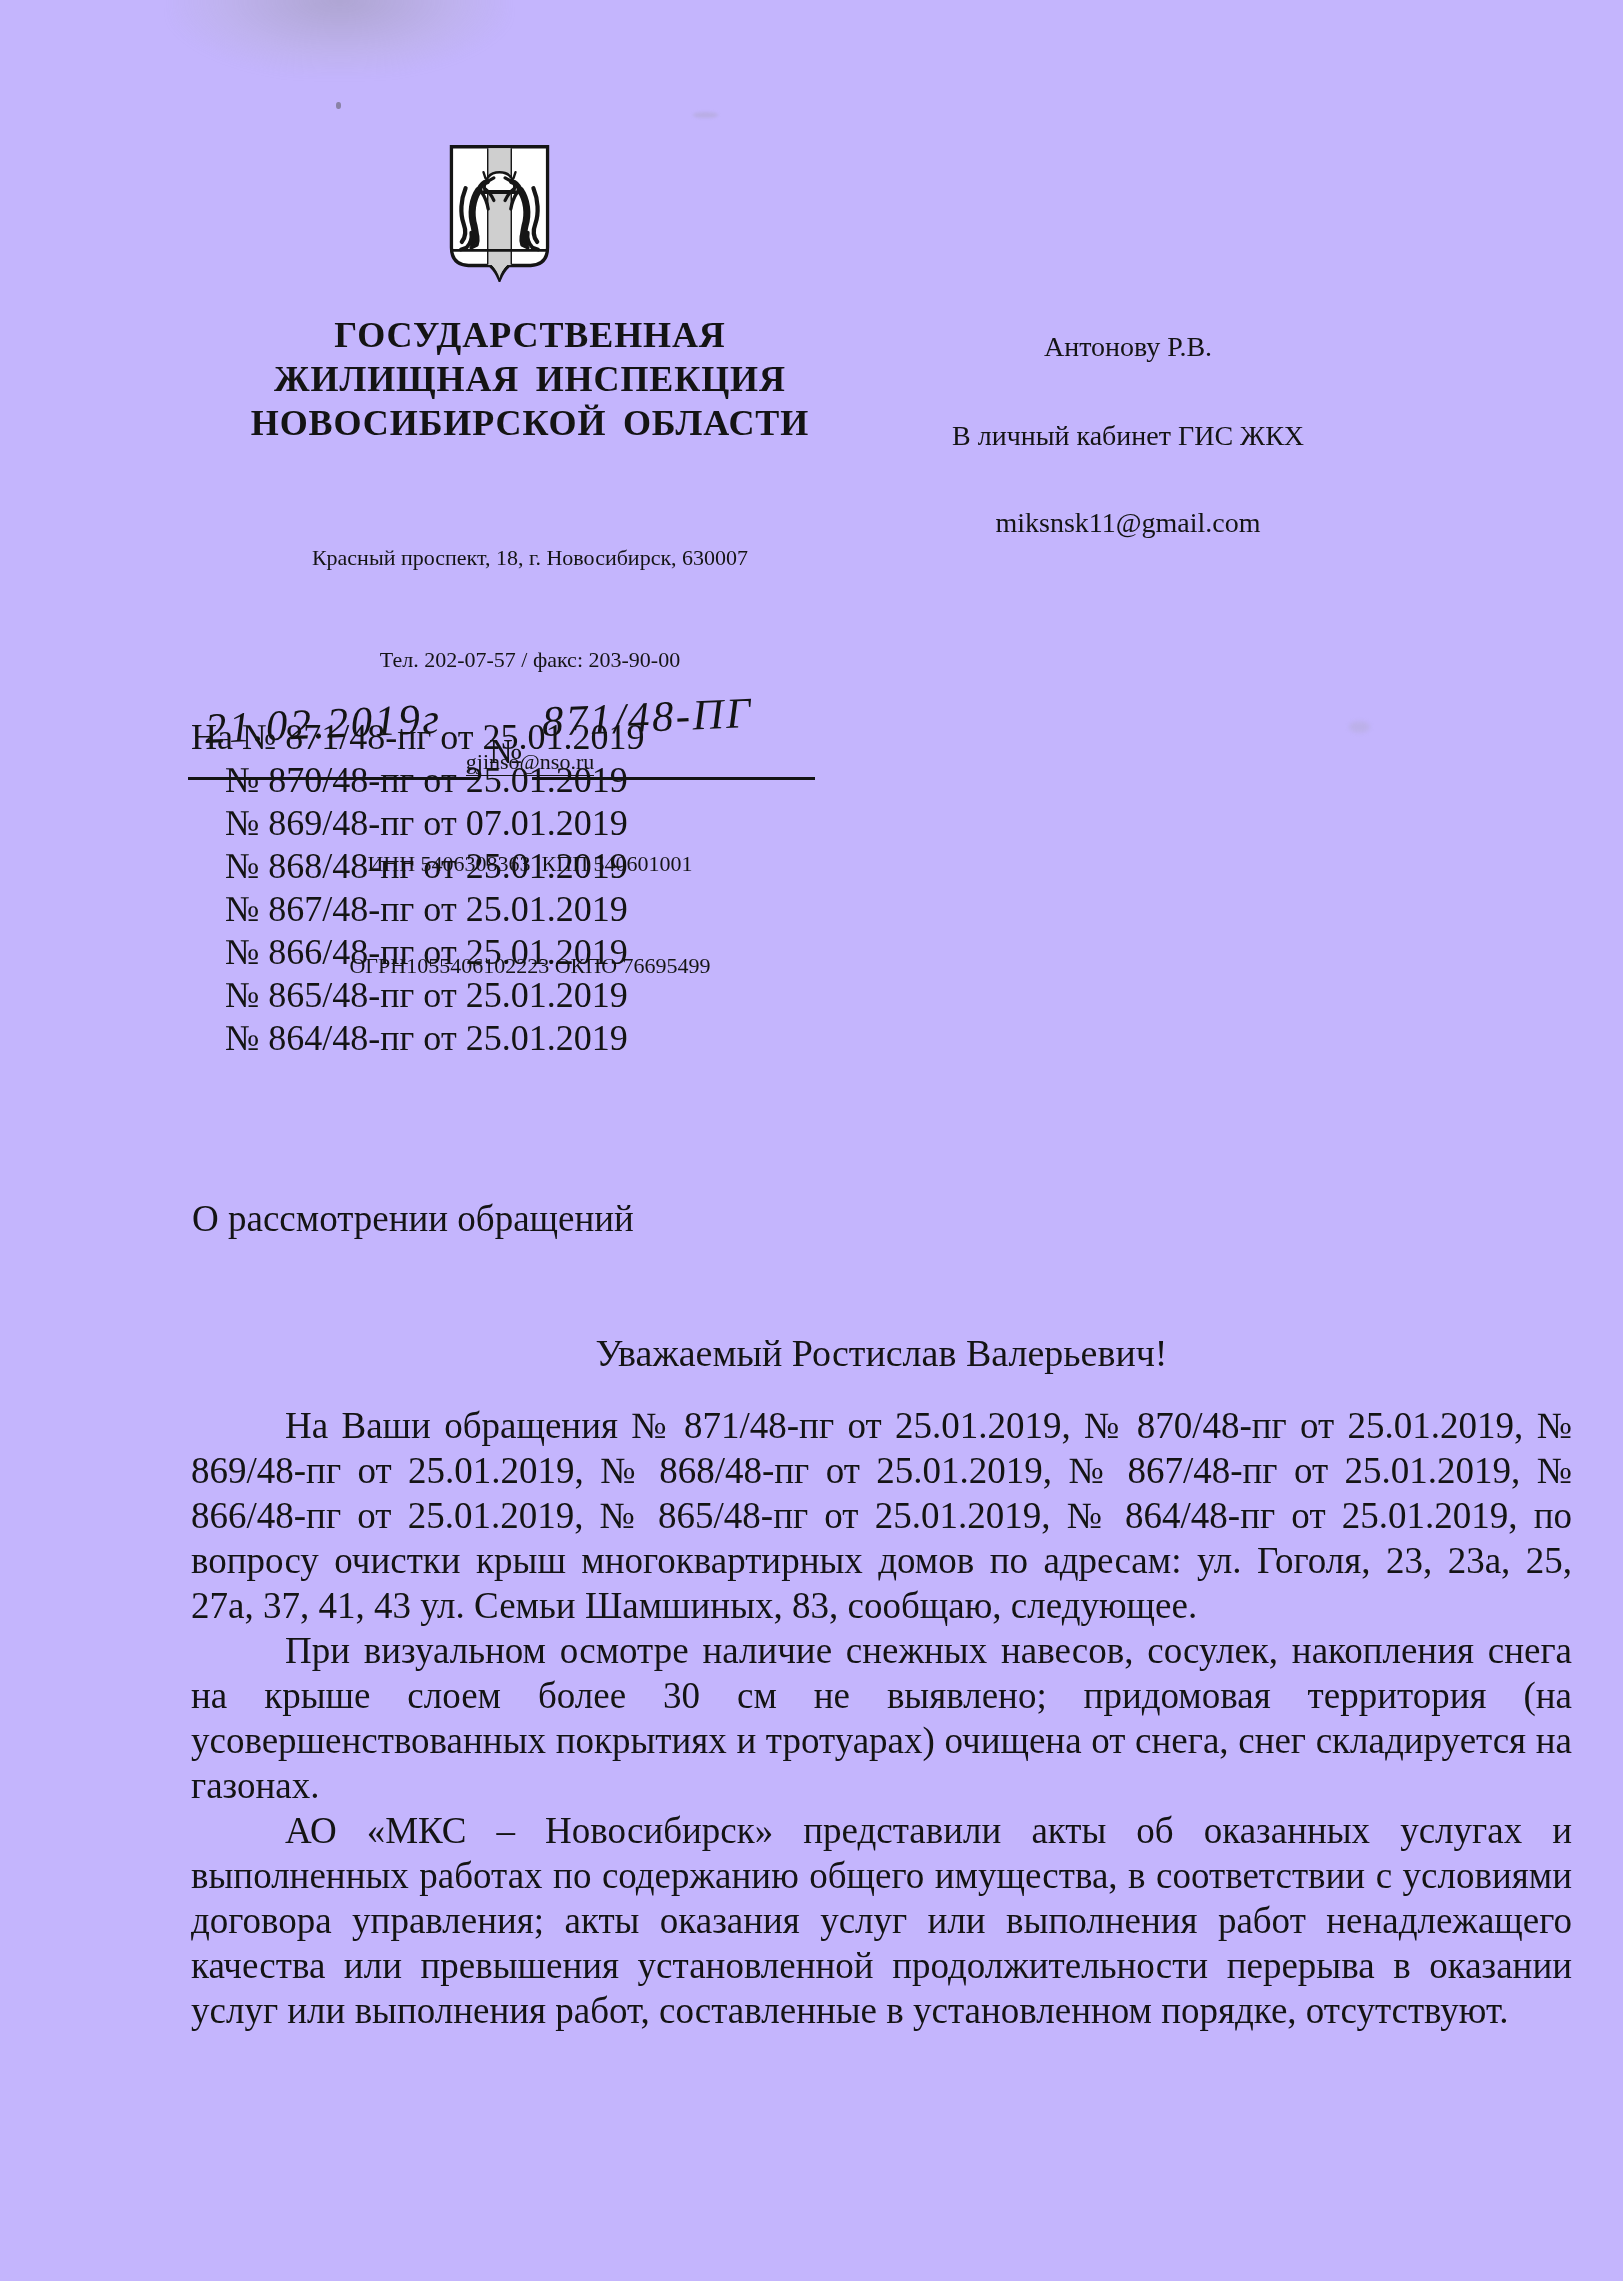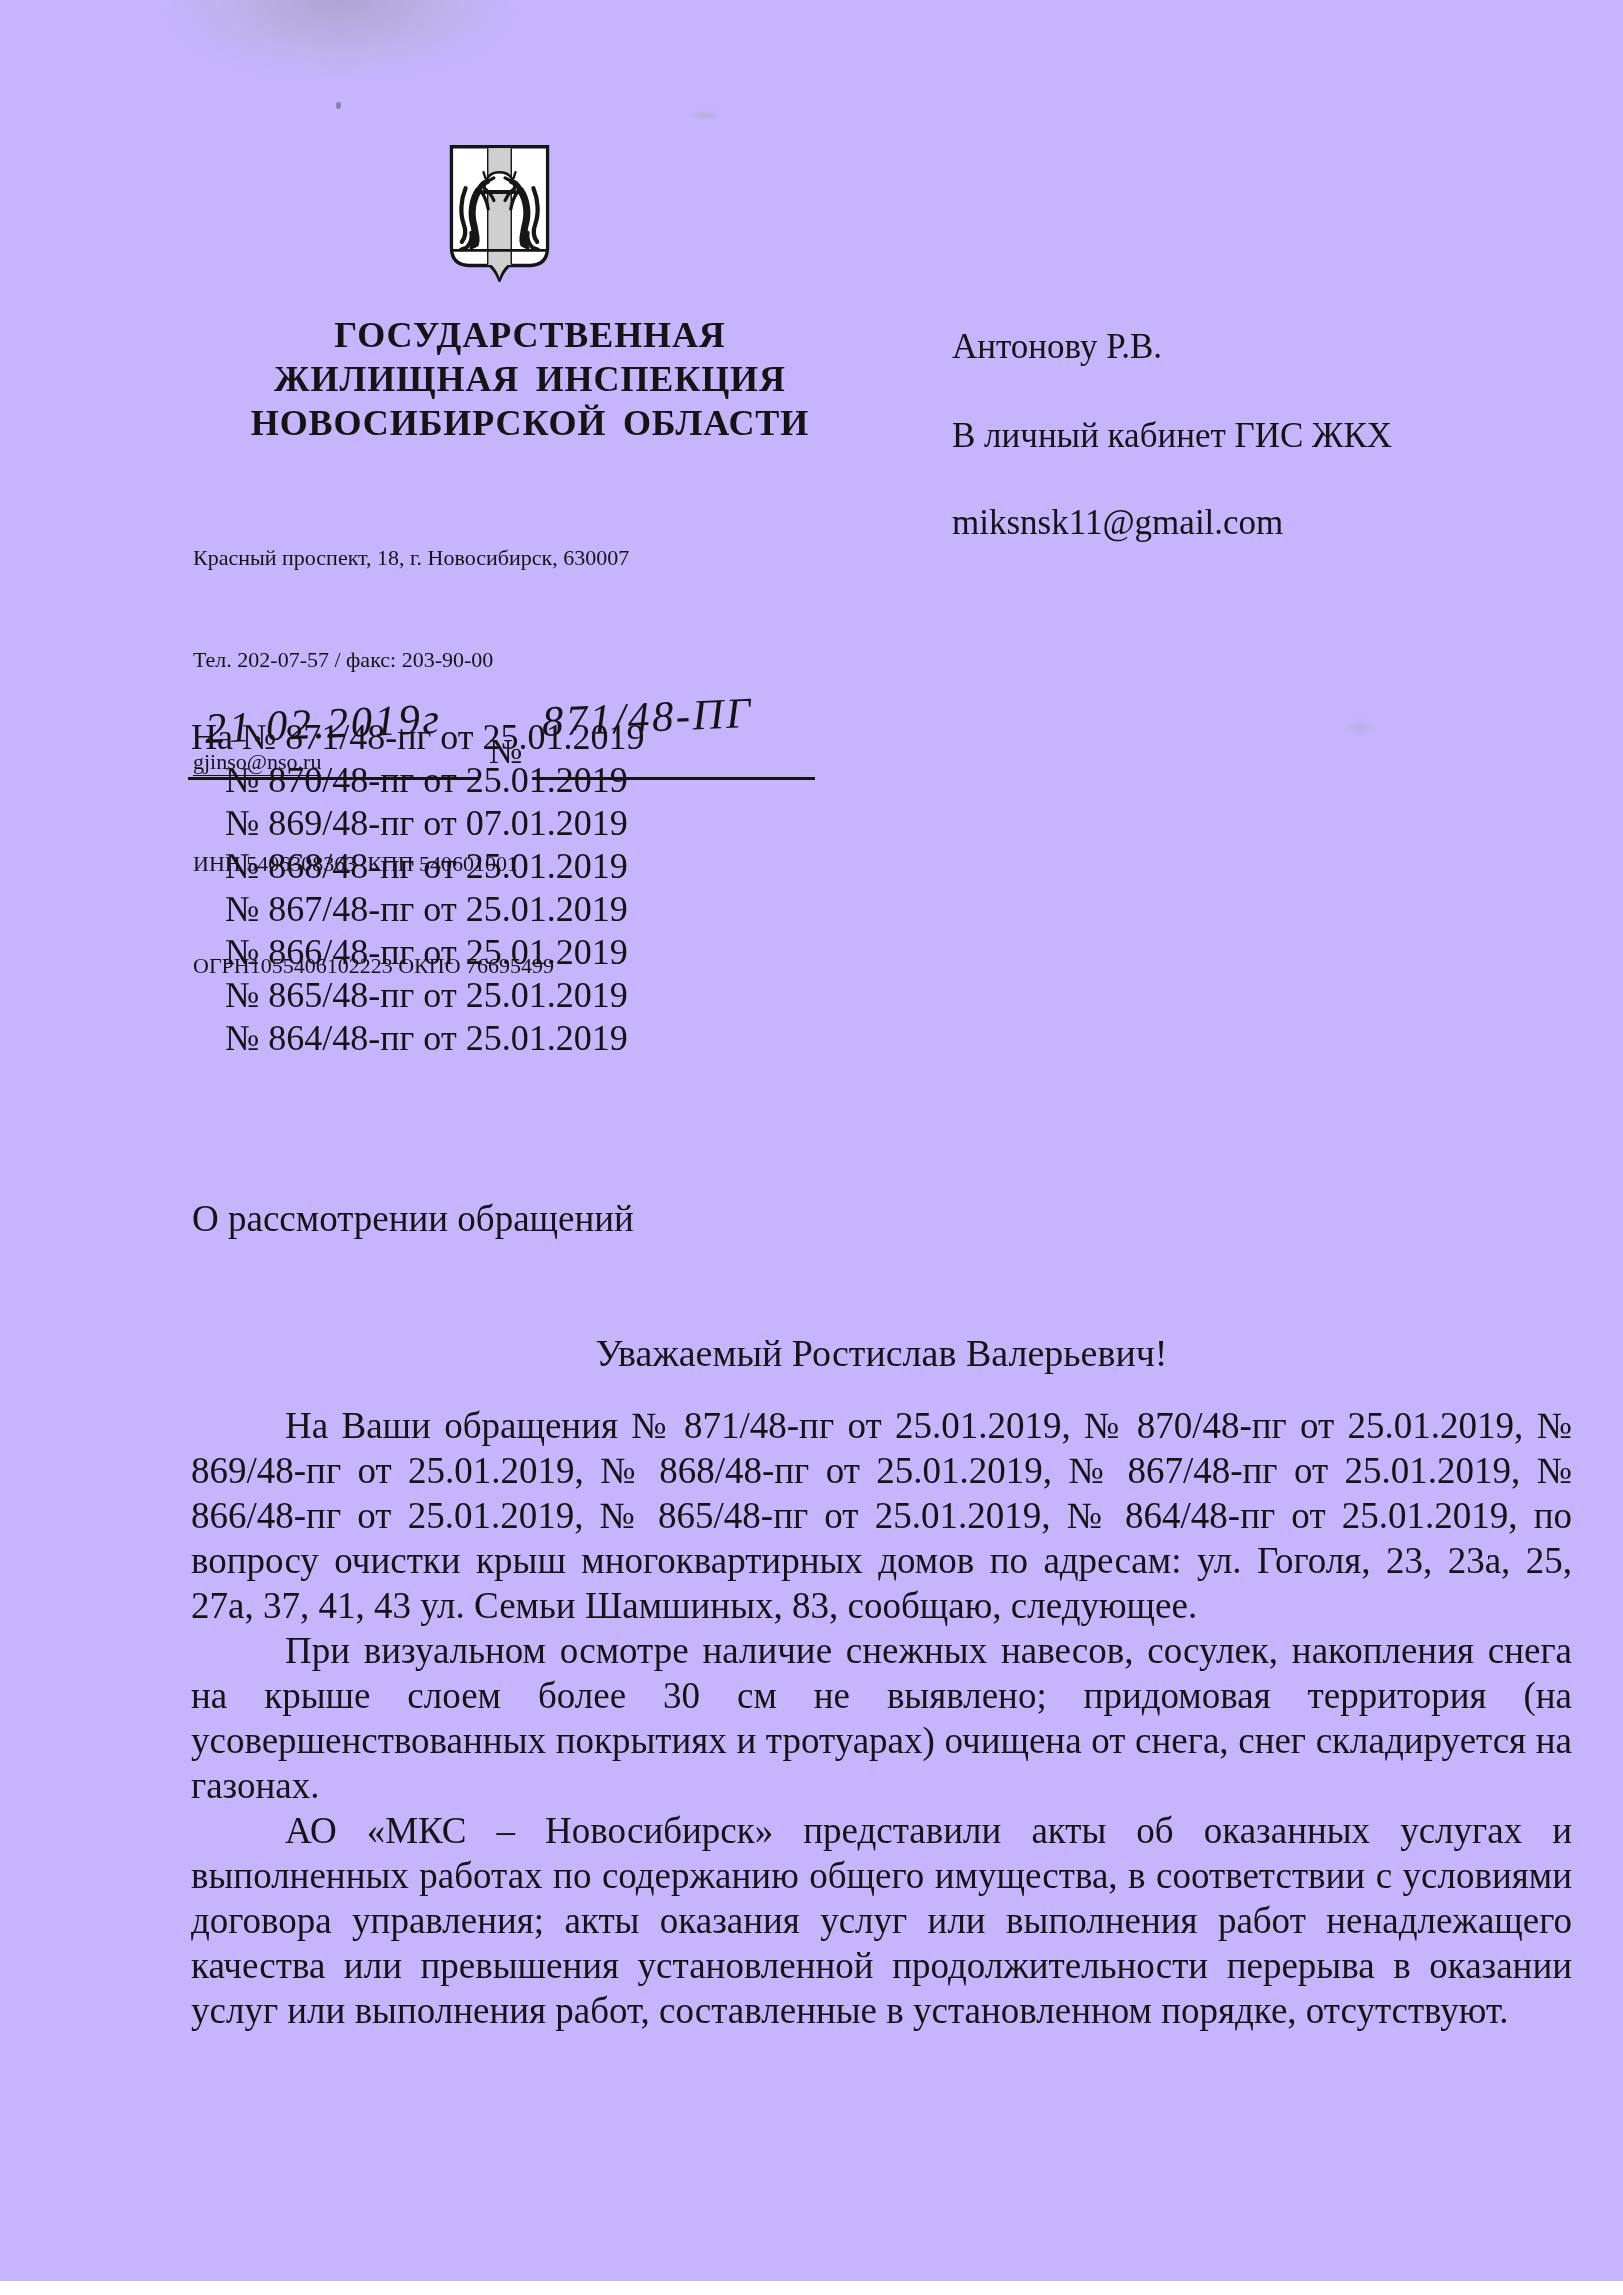--- a/index.html
+++ b/index.html
@@ -27,36 +27,36 @@
   .emblem{position:absolute;left:447px;top:143px;width:105px;height:139px;}
   .emblem svg{width:100%;height:100%;display:block;}
 
   .org-block{
     position:absolute;left:193px;top:313px;width:674px;
     text-align:center;font-weight:bold;font-size:36px;line-height:44px;
     letter-spacing:0.9px;word-spacing:6.6px;
   }
   .addr-block{
     position:absolute;left:193px;top:473px;width:674px;
-    font-size:22px;line-height:34px;white-space:pre-wrap;
+    text-align:center;font-size:22px;line-height:34px;white-space:pre-wrap;
   }
   .email-underline{border-bottom:1.9px solid #141414;padding-bottom:0.5px;}
 
   .hand{
     font-style:italic;font-size:43px;letter-spacing:2.4px;
     transform:rotate(-2.5deg);transform-origin:left bottom;white-space:nowrap;
   }
   .hand-date{position:absolute;left:206px;top:704px;}
   .hand-number{position:absolute;left:543px;top:697px;}
   .no-sign{position:absolute;left:489px;top:732px;font-size:35px;}
   .rule{position:absolute;height:2.8px;background:#141414;top:777px;}
   .rule-date{left:188px;width:291px;}
   .rule-number{left:532px;width:283px;}
 
-  .recipient{position:absolute;left:952px;top:324px;font-size:35px;line-height:45px;}
+  .recipient{position:absolute;left:952px;top:324px;font-size:28px;line-height:45px;text-align:center;}
   .recipient-line2{margin-top:44px;}
   .recipient-line3{margin-top:42px;}
 
   .refs{position:absolute;left:191px;top:716px;font-size:36px;line-height:43px;}
   .ref-line + .ref-line{padding-left:34px;}
 
   .subject{position:absolute;left:192px;top:1197px;font-size:37px;}
   .salutation{position:absolute;left:191px;top:1331px;width:1381px;text-align:center;font-size:38px;}
 
   .body-text{

